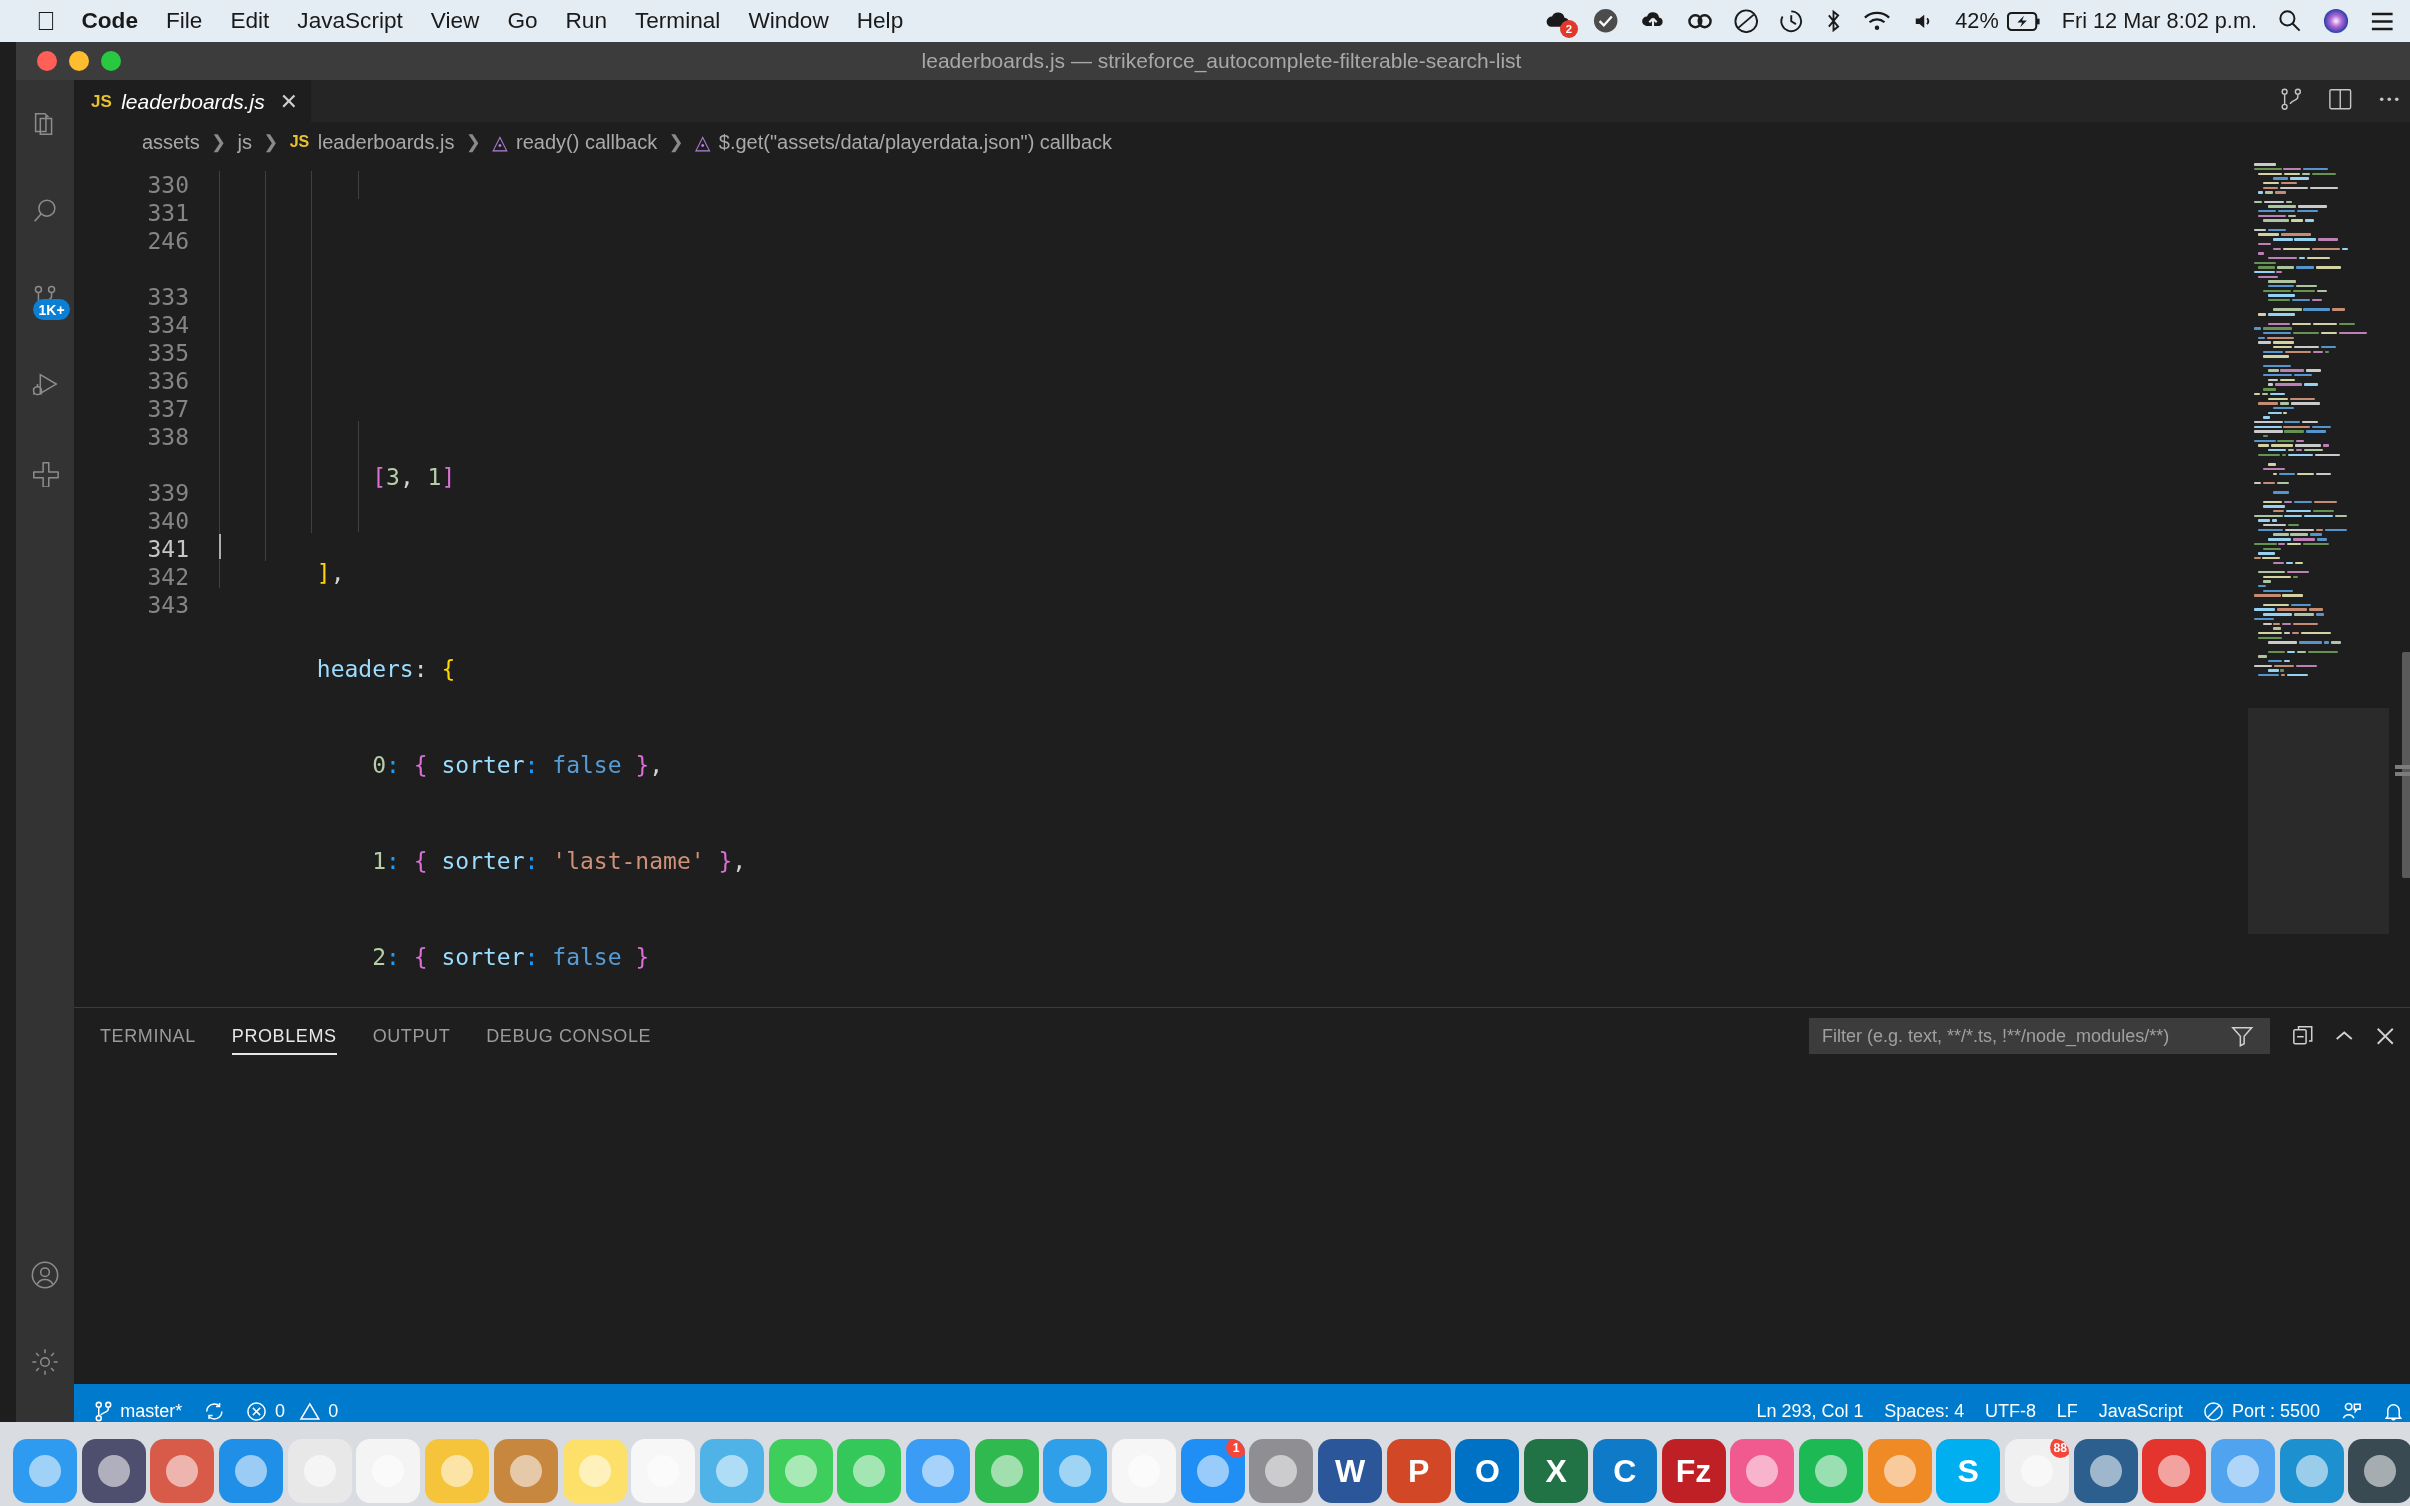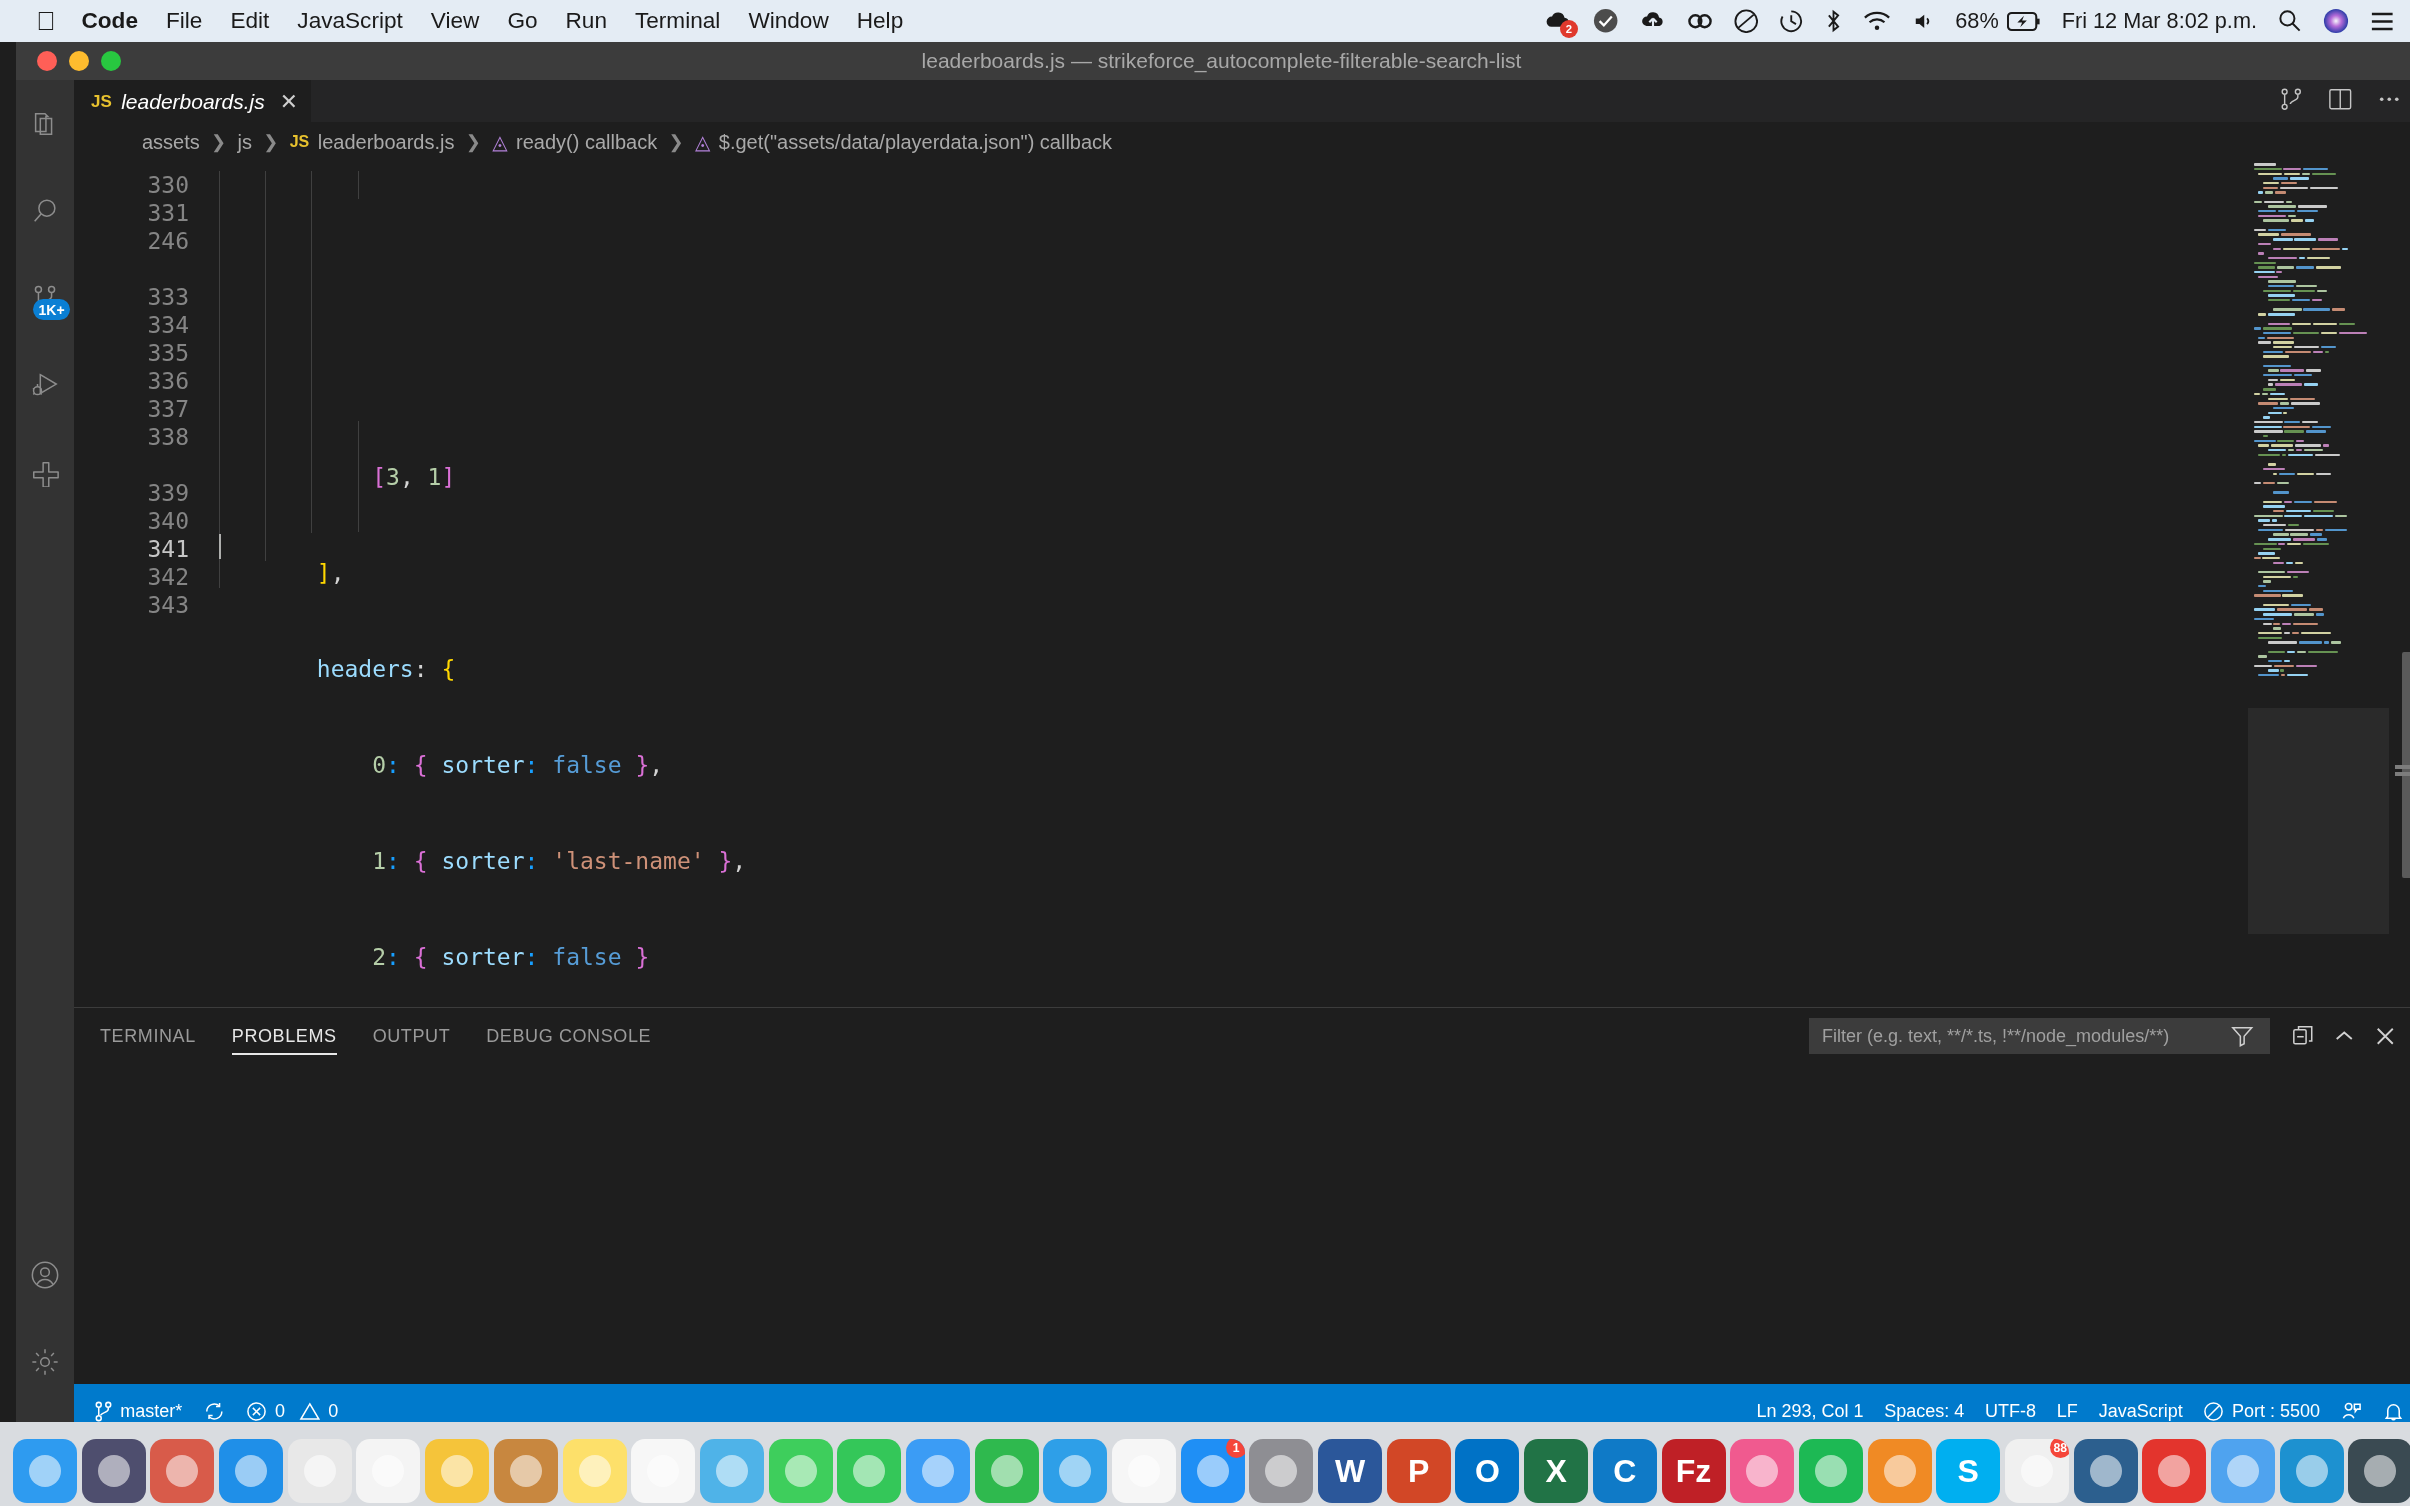--- a/index.html
+++ b/index.html
@@ -225,21 +225,21 @@
           <path d="M2 8a19 19 0 0 1 26 0M7 13a12 12 0 0 1 16 0" stroke="#1a1a1a" stroke-width="2.4" fill="none"></path>
           <circle cx="15" cy="19" r="2.4" fill="#1a1a1a"></circle>
         </svg>
     </span>
     <span class="sicon">
       <svg width="22.6" height="22.6" viewBox="0 0 24 24">
           <path d="M4 9h4l5-4v14l-5-4H4z" fill="#1a1a1a"></path>
           <path d="M16 9a4.5 4.5 0 0 1 0 6" stroke="#1a1a1a" stroke-width="2" fill="none"></path>
         </svg>
     </span>
-    <span class="clock">68%</span>
+    <span class="clock">42%</span>
     <span class="sicon" style="margin-left:-13px">
       <svg width="34" height="21" viewBox="0 0 36 22">
           <rect x="1" y="2" width="30" height="18" rx="4" stroke="#1a1a1a" stroke-width="2.2" fill="none"></rect>
           <path d="M33 8v6" stroke="#1a1a1a" stroke-width="3"></path>
           <path d="M18 5l-7 7h5l-2 5 7-7h-5z" fill="#1a1a1a"></path>
         </svg>
     </span>
     <span class="clock">Fri 12 Mar  8:02 p.m.</span>
     <span class="sicon">
       <svg width="23.5" height="23.5" viewBox="0 0 25 25">

